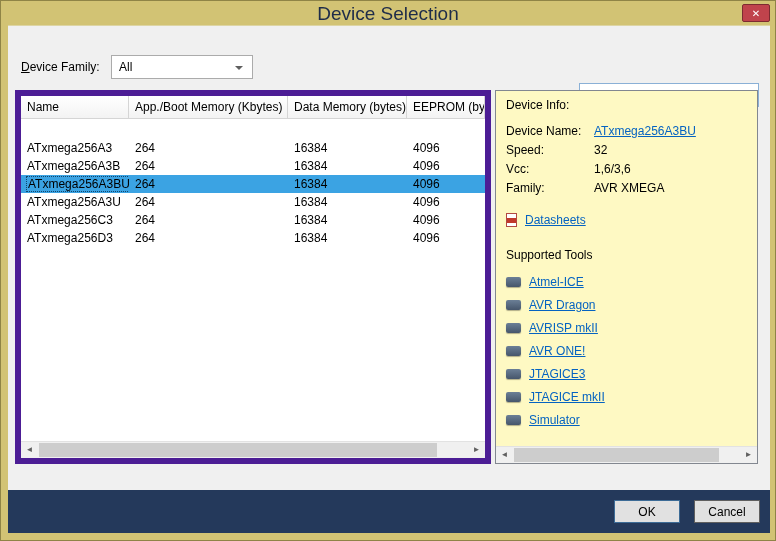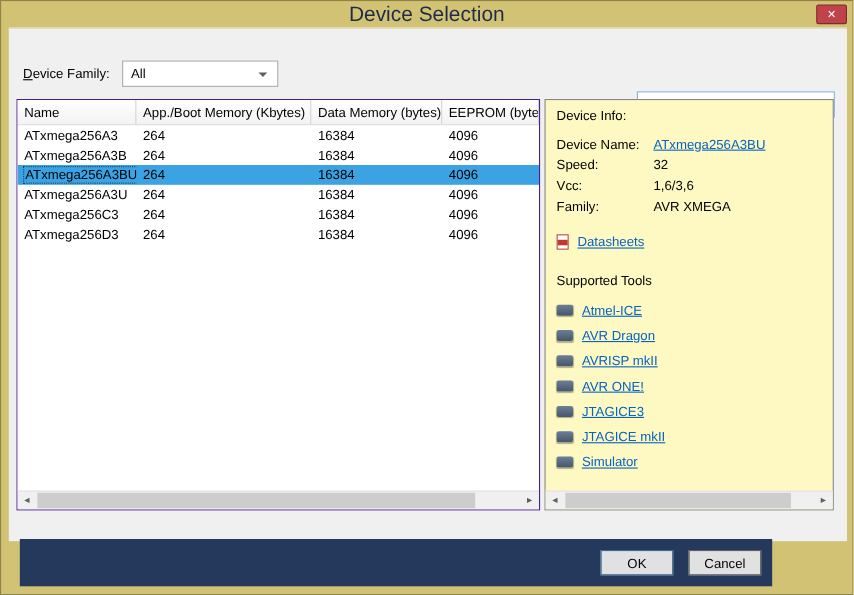--- a/index.html
+++ b/index.html
@@ -52,22 +52,22 @@
     display: flex; align-items: center; margin-top: 28px;
   }
   .searchbox input {
     flex: 1; min-width: 0; border: none; outline: none;
     padding: 0 6px; font: inherit; height: 100%; background: transparent;
   }
   .search-clear { width: 22px; text-align: center; color: #5c82a5; font-size: 11px; cursor: pointer; }
 
   .table-panel {
     position: absolute; left: 7px; top: 64px; width: 476px; height: 374px;
-    background: #fff; border: 1px solid #4c1d95;
-    display: flex; flex-direction: column;
+    background: #fff; border: 6px solid #4c1d95;
+    display: flex; flex-direction: column; gap: 20px;
   }
   .thead {
     flex: 0 0 23px;
     display: grid; grid-template-columns: 108px 159px 119px 1fr;
     background: linear-gradient(#ffffff, #f3f3f3);
     border-bottom: 1px solid #d5d5d5;
   }
   .th {
     padding-left: 6px; line-height: 22px;
     border-right: 1px solid #d5d5d5;
@@ -118,21 +118,21 @@
   .tools-title { margin-top: 18px; margin-bottom: 8px; }
   .tool-row { display: flex; align-items: center; height: 23px; }
   .tool-icon {
     width: 15px; height: 10px; flex: 0 0 15px;
     background: linear-gradient(#6b7f96, #46566b);
     border-radius: 2px; margin-right: 8px;
     box-shadow: 0 1px 1px rgba(0,0,0,0.3);
   }
 
   .footer {
-    position: absolute; left: 17px; bottom: 7px; width: 684px; height: 43px;
+    position: absolute; left: 7px; bottom: 7px; width: 762px; height: 43px;
     background: var(--footer-bar, #24395b);
     display: flex; align-items: center; justify-content: flex-end;
     gap: 14px; padding-right: 10px;
   }
   .btn {
     min-width: 66px; height: 23px;
     background: #e1e1e1; border: 1px solid #5f5f5f;
     font: inherit; font-size: 12px; cursor: pointer; padding: 0 12px;
   }
   .btn-ok { border-color: #3c6b96; }

